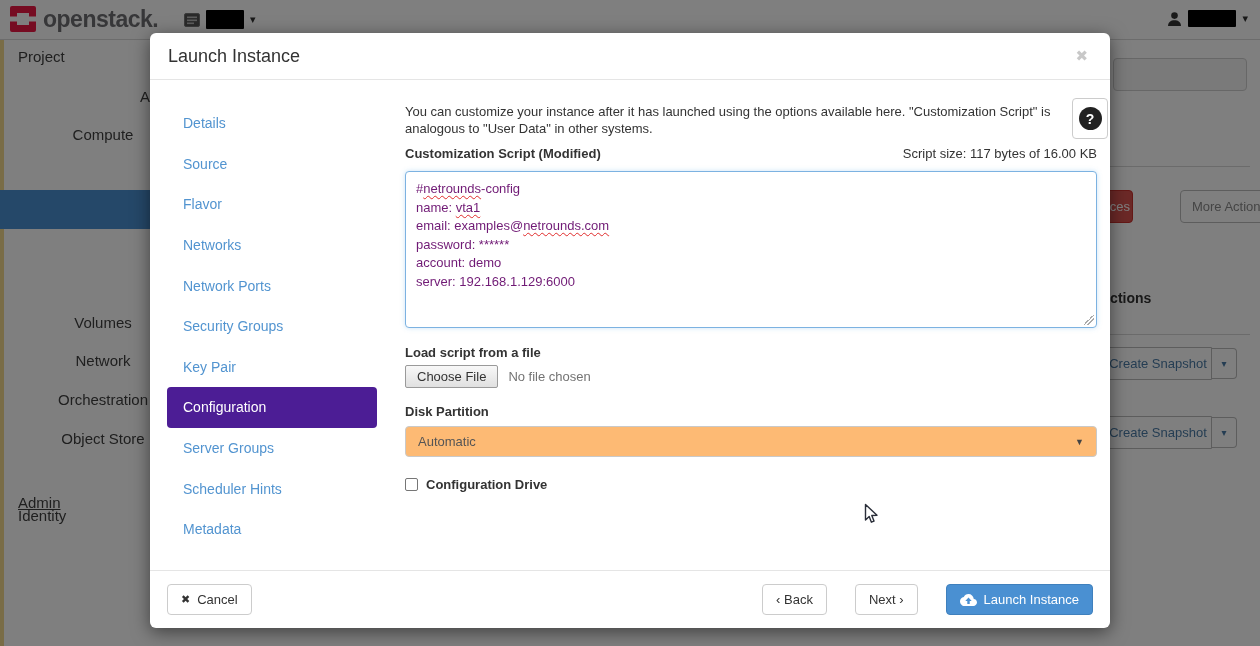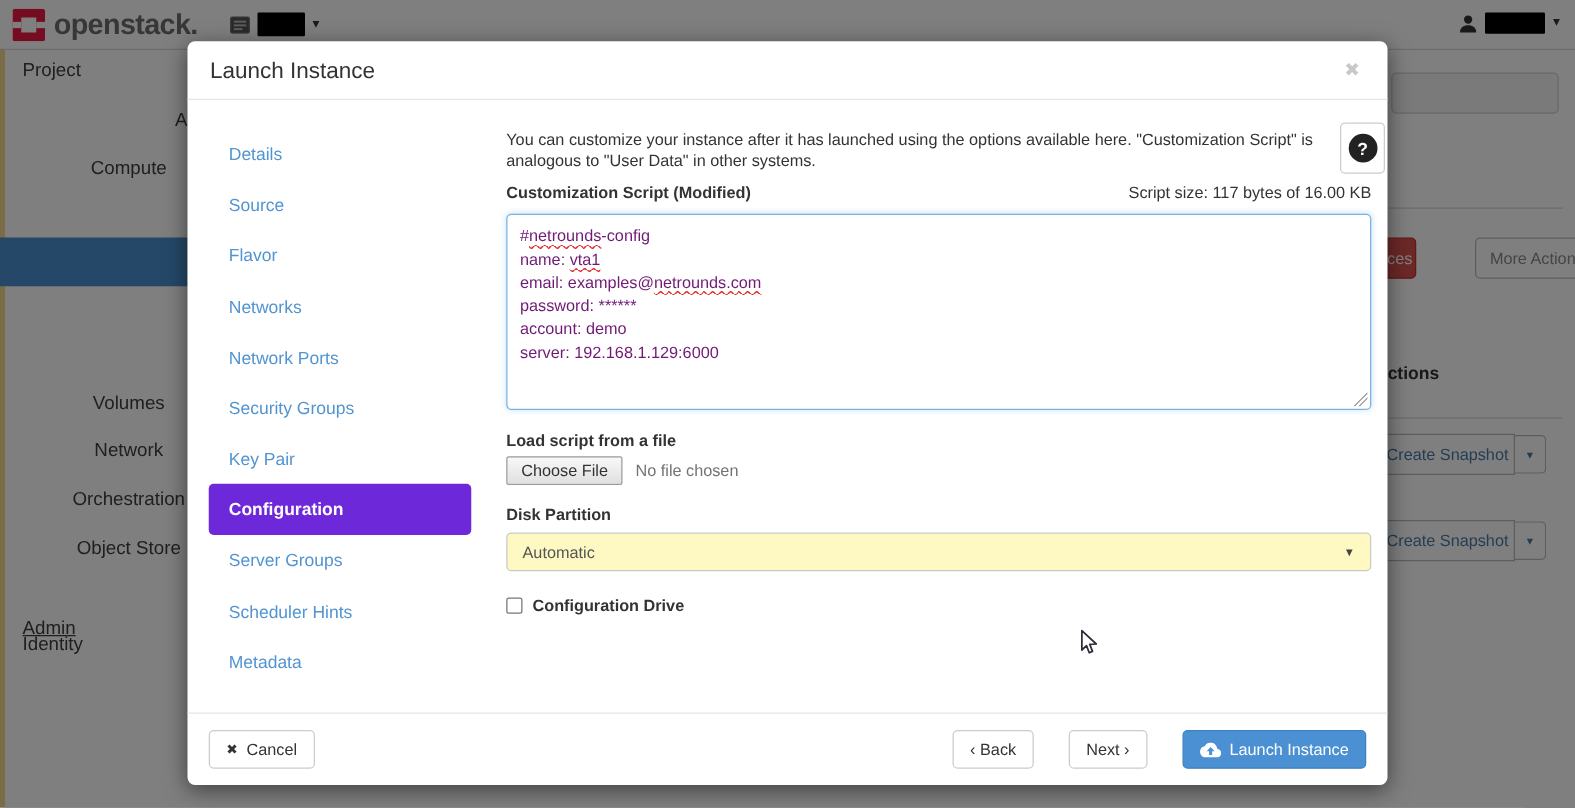--- a/index.html
+++ b/index.html
@@ -5,21 +5,21 @@
   * { margin:0; padding:0; box-sizing:border-box; }
   html,body { background:#222; }
   .stage {
     position:relative; width:1260px; height:646px; overflow:hidden;
     font-family:"Liberation Sans", sans-serif; background:#fff;
     -webkit-font-smoothing:antialiased;
   }
   
   .page { position:absolute; inset:0; z-index:0; background:#fff; }
   .topbar { position:absolute; left:0; top:0; width:1260px; height:40px; background:#fff; border-bottom:1px solid #d8d8d8; }
-  .brand { position:absolute; left:10px; top:6px; display:flex; align-items:flex-end; gap:7px; }
+  .brand { position:absolute; left:10px; top:6px; display:flex; align-items:flex-start; gap:7px; }
   .brand-text { font-size:23px; font-weight:bold; color:#6e6e72; letter-spacing:-0.5px; }
   .ctx-switcher { position:absolute; left:184px; top:10px; display:flex; align-items:center; gap:6px; }
   .redacted { background:#000; border-radius:1px; }
   .caret { font-size:11px; color:#333; line-height:1; }
   .user-area { position:absolute; right:12px; top:10px; display:flex; align-items:center; gap:6px; }
 
   .edge-strip { position:absolute; left:0; top:40px; width:4px; height:606px; background:#f2d98c; }
 
   .side-item { position:absolute; left:0; width:150px; font-size:15px; color:#3f3f3f; white-space:nowrap; }
   .side-top { padding-left:18px; }
@@ -38,42 +38,42 @@
   .backdrop { position:absolute; inset:0; background:rgba(0,0,0,0.5); z-index:50; }
 
   
   .modal { position:absolute; left:150px; top:33px; width:960px; height:595px; background:#fff; border-radius:6px; box-shadow:0 4px 18px rgba(0,0,0,0.5); z-index:100; }
   .modal-header { position:absolute; left:0; top:0; right:0; height:47px; border-bottom:1px solid #e5e5e5; display:flex; align-items:center; padding:0 18px; }
   .modal-title { font-size:18px; color:#333; flex:1; }
   .modal-close { background:none; border:none; color:#c8c8c8; font-size:15px; cursor:pointer; padding:0 4px; }
 
   .wnav { position:absolute; left:17px; top:70px; width:210px; }
   .wnav-item { height:40.6px; display:flex; align-items:center; padding-left:16px; font-size:14px; color:#5294d0; cursor:pointer; }
-  .wnav-item.active { background:#6d28d9; border-radius:4px; color:#fff; font-weight:bold; }
+  .wnav-item.active { background:#4c1d95; border-radius:4px; color:#fff; font-weight:normal; }
 
   .help-text { position:absolute; left:255px; top:70px; width:662px; font-size:13px; color:#333; line-height:17px; }
   .help-btn { position:absolute; left:922px; top:65px; width:36px; height:41px; background:#fff; border:1px solid #ccc; border-radius:4px; display:flex; align-items:center; justify-content:center; cursor:pointer; }
   .help-circle { width:23px; height:23px; border-radius:50%; background:#222; color:#fff; font-size:14px; font-weight:bold; display:flex; align-items:center; justify-content:center; }
 
   .script-row { position:absolute; left:255px; top:113px; width:692px; display:flex; justify-content:space-between; align-items:baseline; }
   .lbl-bold { font-size:13px; font-weight:bold; color:#333; }
   .script-size { font-size:13px; color:#333; }
 
   .ta { position:absolute; left:255px; top:138px; width:692px; height:157px; background:#fff; border:1px solid #7cb2e1; border-radius:4px; padding:8px 10px; box-shadow:0 0 5px rgba(102,175,233,0.35); font-size:13px; color:#701a75; line-height:18.5px; cursor:text; }
   .mis { text-decoration:underline; text-decoration-style:wavy; text-decoration-color:#e02b2b; text-decoration-thickness:1px; text-underline-offset:2px; }
   .ta-resize { position:absolute; right:2px; bottom:2px; width:11px; height:11px; cursor:nwse-resize;
     background:linear-gradient(135deg, transparent 50%, #aaa 50%, #aaa 57%, transparent 57%, transparent 68%, #aaa 68%, #aaa 75%, transparent 75%); }
 
   .load-label { position:absolute; left:255px; top:312px; }
   .file-row { position:absolute; left:255px; top:332px; display:flex; align-items:center; gap:10px; }
   .choose-file { height:23px; padding:0 11px; font-size:13px; color:#333; background:linear-gradient(#f8f8f8,#e0e0e0); border:1px solid #9a9a9a; border-radius:2px; cursor:pointer; font-family:"Liberation Sans", sans-serif; }
   .no-file { font-size:13px; color:#737373; }
 
   .disk-label { position:absolute; left:255px; top:371px; }
-  .select { position:absolute; left:255px; top:393px; width:692px; height:31px; border:1px solid #c9c9c9; border-radius:4px; background:#fef9c3; display:flex; align-items:center; padding:0 12px; font-size:13px; color:#555; cursor:pointer; }
+  .select { position:absolute; left:255px; top:393px; width:692px; height:31px; border:1px solid #c9c9c9; border-radius:4px; background:#fdba74; display:flex; align-items:center; padding:0 12px; font-size:13px; color:#555; cursor:pointer; }
   .select-caret { position:absolute; right:12px; font-size:9px; color:#444; }
 
   .cb-row { position:absolute; left:255px; top:444px; display:flex; align-items:center; gap:8px; }
   .cb-box { width:13px; height:13px; border:1px solid #767676; border-radius:2px; background:#fff; cursor:pointer; }
 
   .modal-footer { position:absolute; left:0; right:0; top:537px; height:58px; border-top:1px solid #e5e5e5; display:flex; align-items:center; justify-content:space-between; padding:0 17px; }
   .btn { display:inline-flex; align-items:center; justify-content:center; gap:7px; height:31px; padding:0 13px; border:1px solid #ccc; border-radius:4px; background:#fff; font-size:13px; color:#333; cursor:pointer; font-family:"Liberation Sans", sans-serif; }
   .btn-primary { background:#4a90d2; border-color:#3f80bd; color:#fff; }
   .footer-right { display:flex; gap:28px; }
   .x-icon { font-size:11px; }

